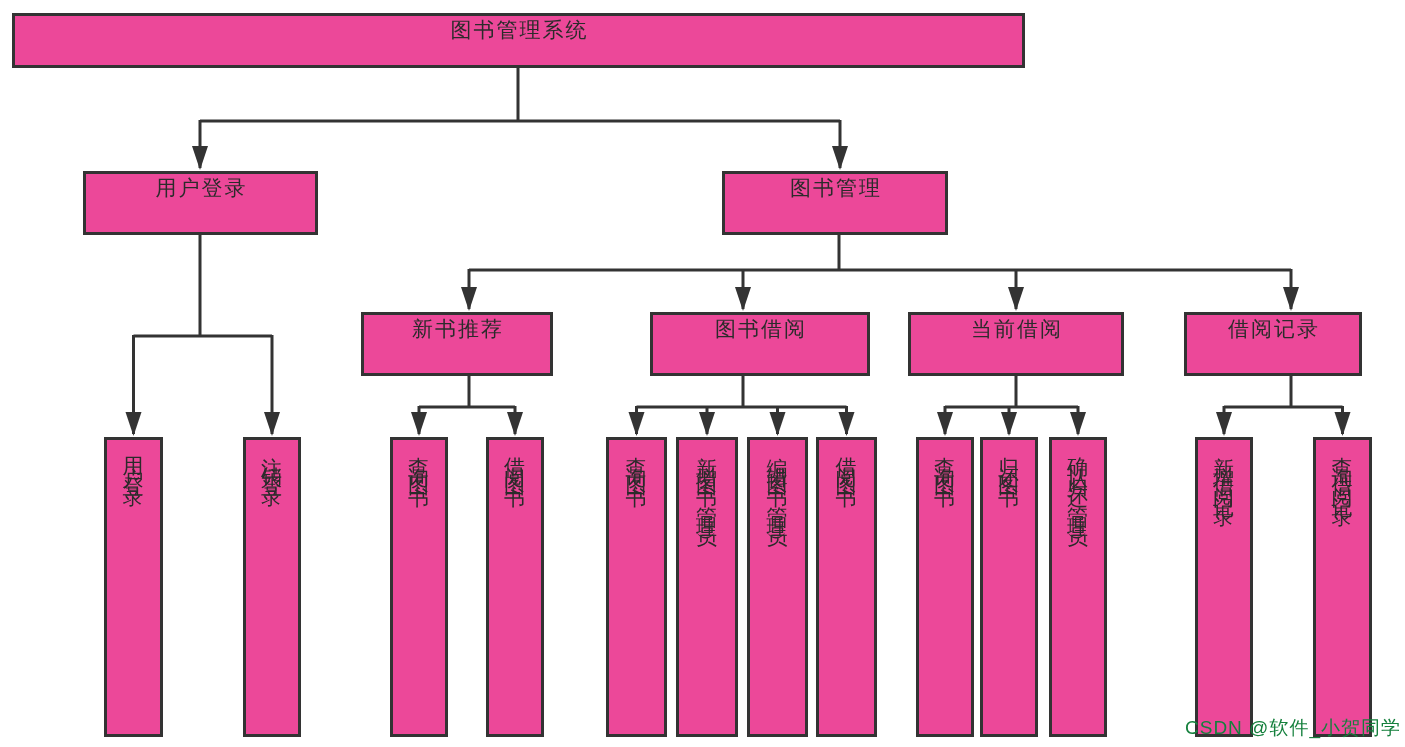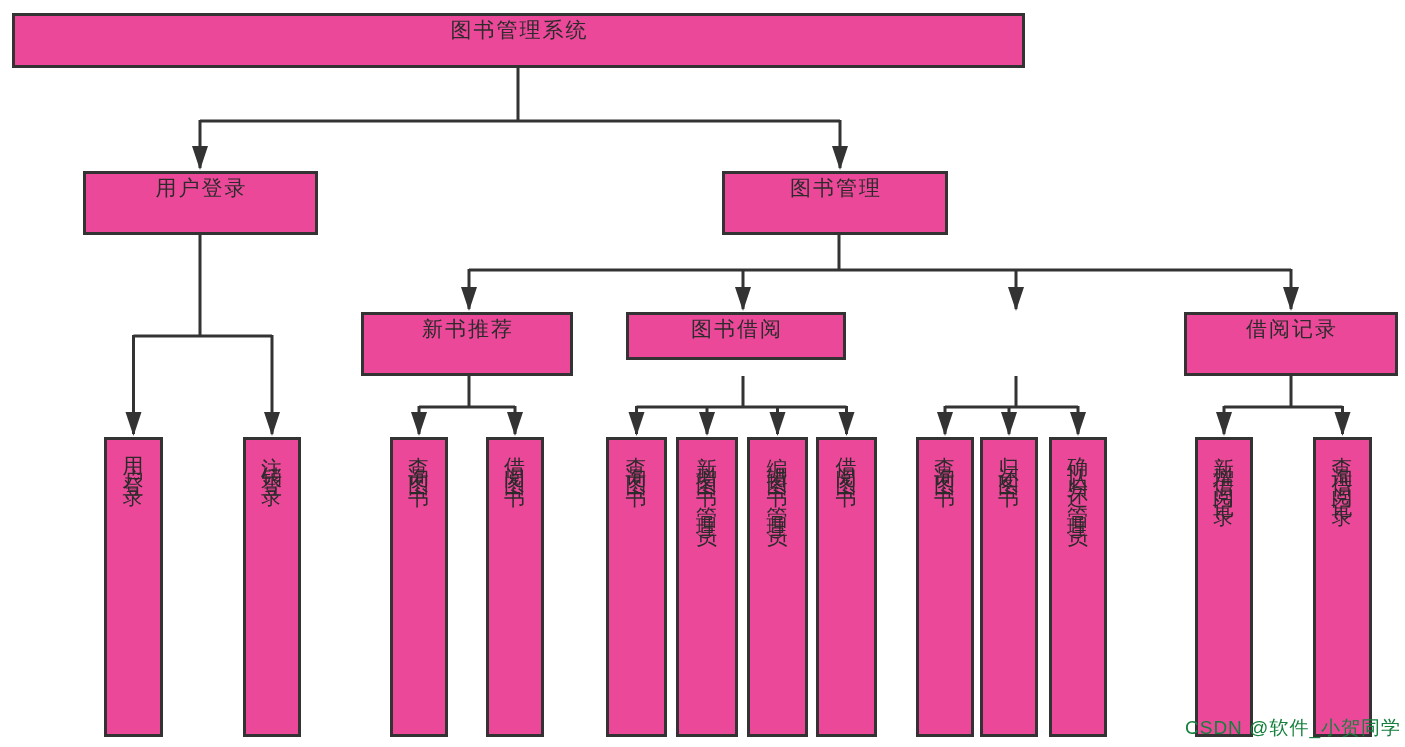--- a/index.html
+++ b/index.html
@@ -89,27 +89,30 @@
     <span class="h-label">图书管理系统</span>
   </div>
 
   <div class="box" style="left:83px;top:171px;width:235px;height:64px;">
     <span class="h-label">用户登录</span>
   </div>
   <div class="box" style="left:722px;top:171px;width:226px;height:64px;">
     <span class="h-label">图书管理</span>
   </div>
 
-  <div class="box" style="left:361px;top:312px;width:212px;height:64px;">
+  <div class="box" style="left:361px;top:312px;width:192px;height:64px;">
     <span class="h-label">新书推荐</span>
   </div>
-  <div class="box" style="left:626px;top:312px;width:220px;height:48px;">
+  <div class="box" style="left:650px;top:312px;width:220px;height:64px;">
     <span class="h-label">图书借阅</span>
   </div>
-  <div class="box" style="left:1184px;top:312px;width:214px;height:64px;">
+  <div class="box" style="left:908px;top:312px;width:216px;height:64px;">
+    <span class="h-label">当前借阅</span>
+  </div>
+  <div class="box" style="left:1184px;top:312px;width:178px;height:64px;">
     <span class="h-label">借阅记录</span>
   </div>
 
   <div class="box leaf" style="left:104px;top:437px;width:59px;height:300px;">
     <span class="v-label">用户登录</span>
   </div>
   <div class="box leaf" style="left:243px;top:437px;width:58px;height:300px;">
     <span class="v-label">注销登录</span>
   </div>
 

